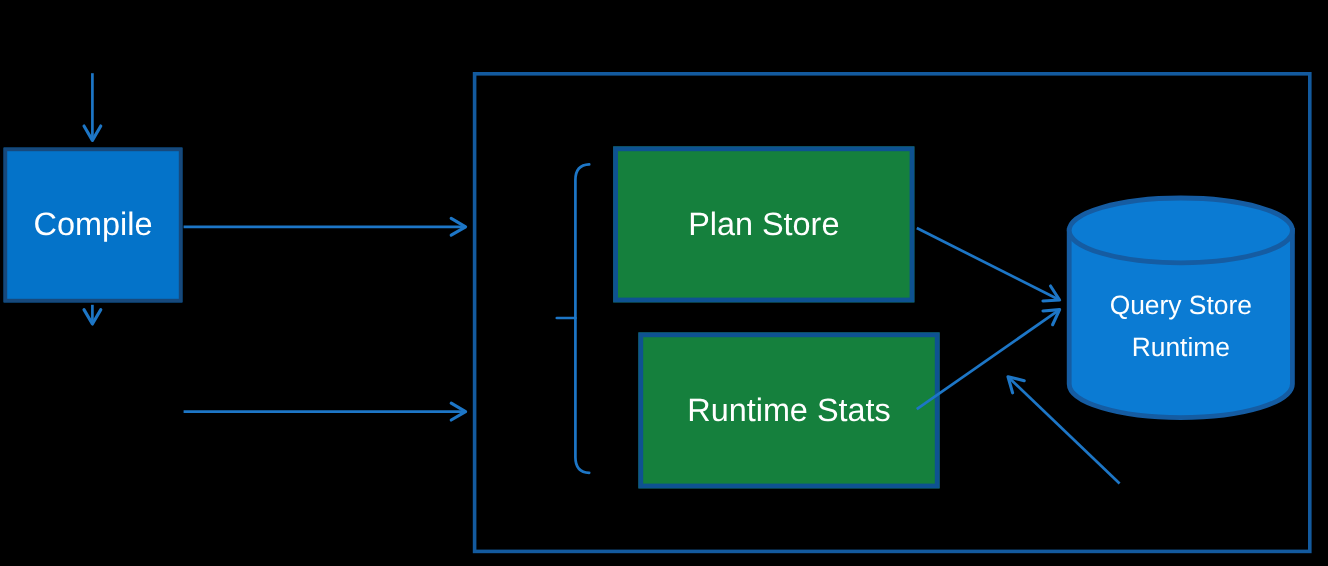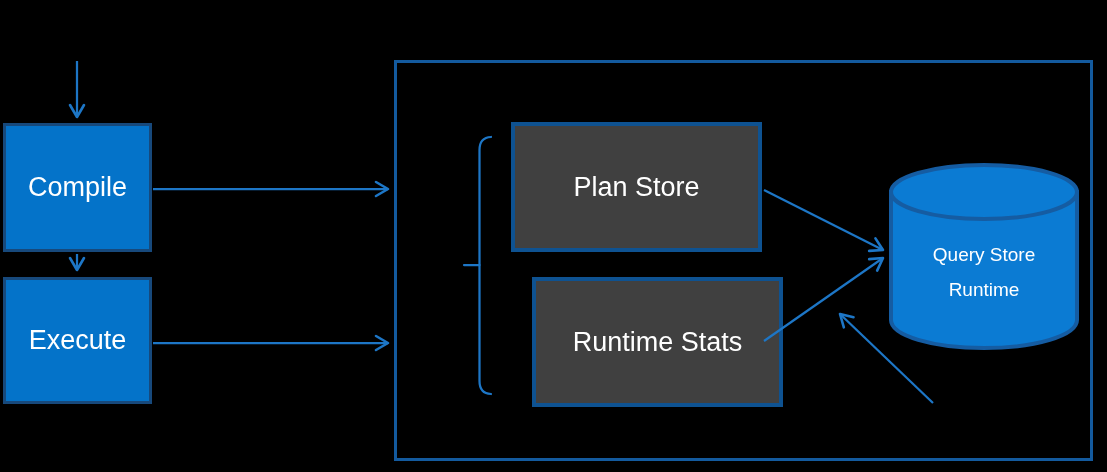--- a/index.html
+++ b/index.html
@@ -25,21 +25,21 @@
     font-weight: 400;
     z-index: 1;
     box-sizing: border-box;
     text-align: center;
   }
   .node.blue {
     background: #0473C9;
     border: 3px solid #17497C;
   }
   .node.orange {
-    background: #404040;
+    background: #15803d;
     border: 4px solid #0E5291;
   }
   #compile  { left: 3px;   top: 123px; width: 149px; height: 129px; }
   #execute  { left: 3px;   top: 277px; width: 149px; height: 127px; }
   #planstore    { left: 511px; top: 122px; width: 251px; height: 130px; }
   #runtimestats { left: 532px; top: 277px; width: 251px; height: 130px; }
   .boundary {
     position: absolute;
     left: 394px; top: 60px;
     width: 699px; height: 401px;
@@ -54,38 +54,35 @@
     width: 1107px; height: 472px;
     z-index: 2;
     pointer-events: none;
   }
   .cyl-label {
     position: absolute;
     left: 889px; top: 237px;
     width: 190px;
     z-index: 3;
     color: #ffffff;
-    font-size: 19px;
+    font-size: 22px;
     line-height: 35px;
     text-align: center;
   }
   .cyl-label span { display: block; }
 </style>
 </head>
 <body>
 
 <div class="canvas">
 
   <div class="boundary"></div>
 
   <div class="node blue" id="compile">
     <span>Compile</span>
-  </div>
-  <div class="node blue" id="execute">
-    <span>Execute</span>
   </div>
   <div class="node orange" id="planstore">
     <span>Plan Store</span>
   </div>
   <div class="node orange" id="runtimestats">
     <span>Runtime Stats</span>
   </div>
 
   <svg class="overlay" viewBox="0 0 1107 472">
     <defs>

